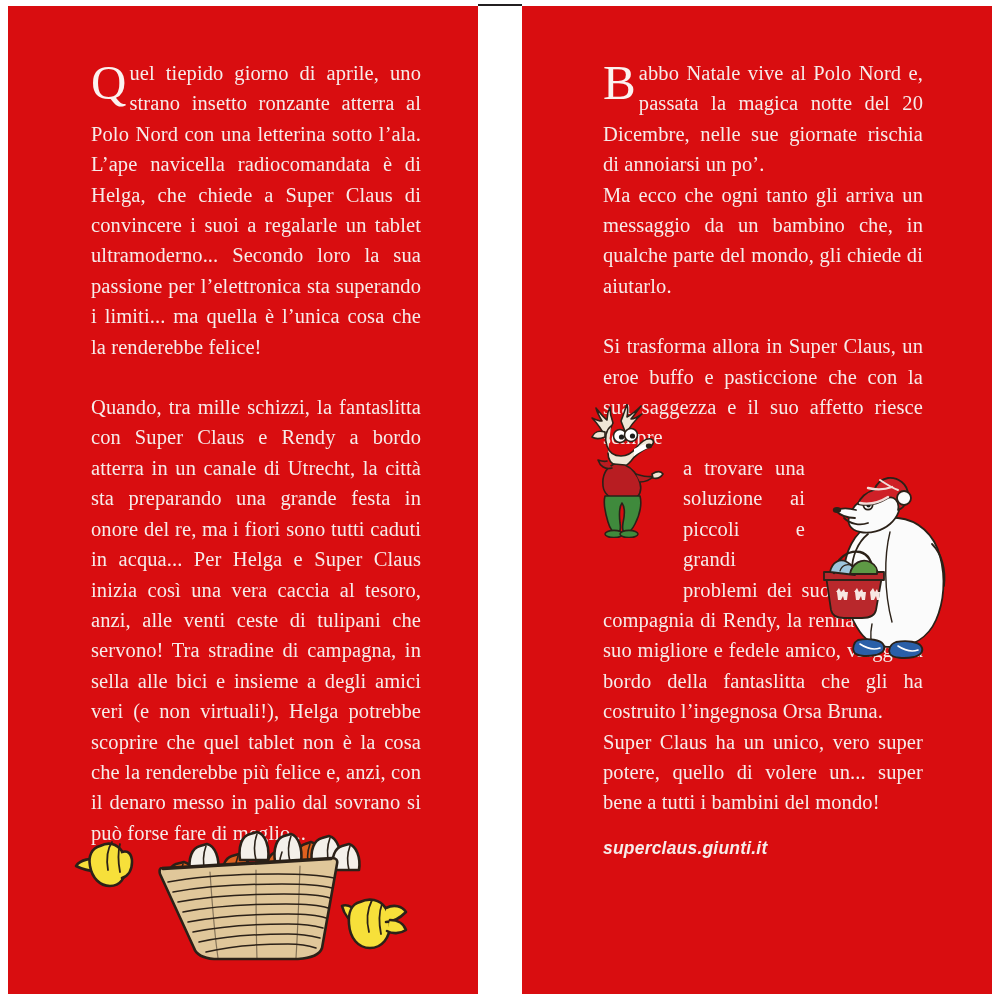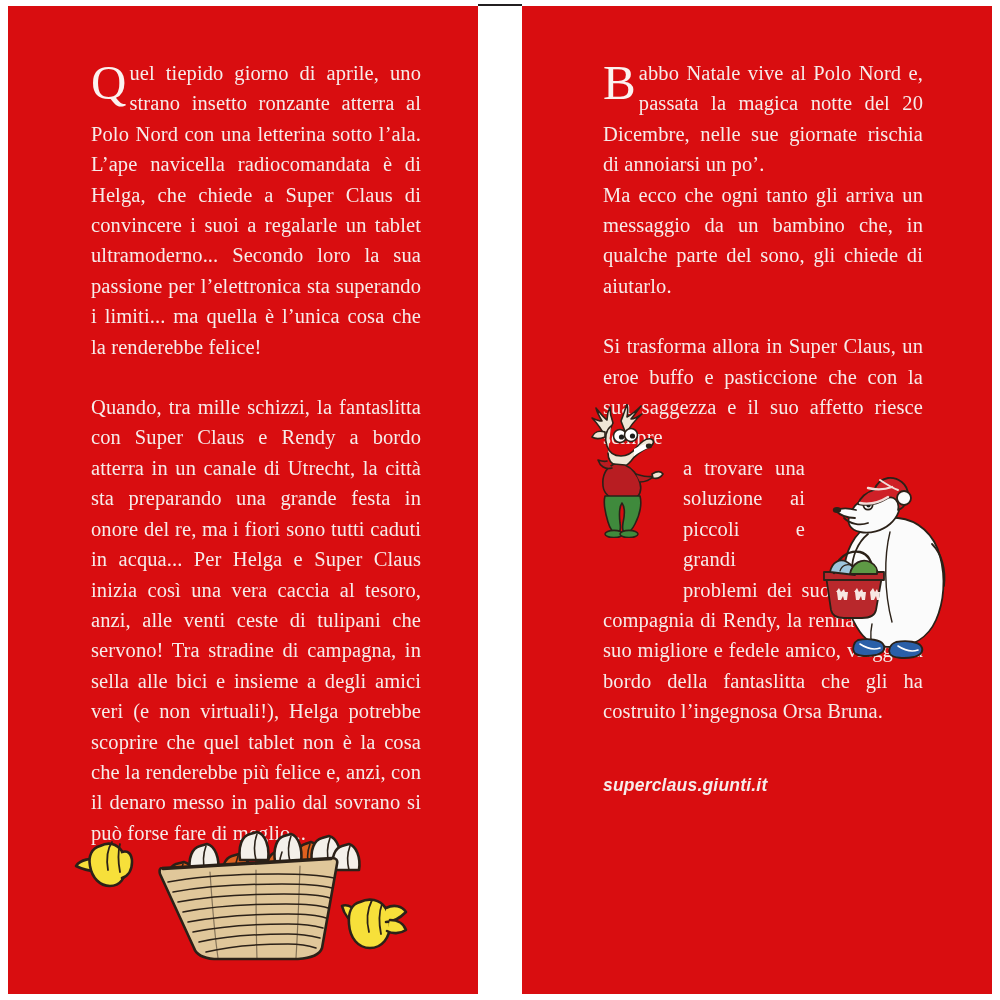--- a/index.html
+++ b/index.html
@@ -89,21 +89,21 @@
   }
   .centered-lines {
     text-align: center;
   }
 
   .url {
     font-style: italic;
     font-size: 17.5px;
     color: #f6ecea;
     letter-spacing: .2px;
-    margin-top: 48px;
+    margin-top: 20px;
     font-family: "Liberation Sans", sans-serif;
     font-weight: 600;
   }
 
   
   .art { position: absolute; }
   .art-deer   { left: 578px; top: 404px;  width: 86px;  height: 134px; }
   .art-bear   { left: 820px; top: 472px;  width: 142px; height: 188px; }
   .art-basket { left: 60px;  top: 812px;  width: 372px; height: 160px; }
 
@@ -122,30 +122,31 @@
 
     <p><span class="dropcap">Q</span><span>uel tiepido giorno di aprile, uno strano insetto ronzante atterra al Polo Nord con una letterina sotto l’ala. L’ape navicella radiocomandata è di Helga, che chiede a Super Claus di convincere i suoi a regalarle un tablet ultramoderno... Secondo loro la sua passione per l’elettronica sta superando i limiti... ma quella è l’unica cosa che la renderebbe felice!</span></p>
 
     <p class="spaced last-left">Quando, tra mille schizzi, la fantaslitta con Super Claus e Rendy a bordo atterra in un canale di Utrecht, la città sta preparando una grande festa in onore del re, ma i fiori sono tutti caduti in acqua... Per Helga e Super Claus inizia così una vera caccia al tesoro, anzi, alle venti ceste di tulipani che servono! Tra stradine di campagna, in sella alle bici e insieme a degli amici veri (e non virtuali!), Helga potrebbe scoprire che quel tablet non è la cosa che la renderebbe più felice e, anzi, con il denaro messo in palio dal sovrano si può forse fare di meglio...</p>
   </div>
 
   <div class="col right-col">
 
     <p><span class="dropcap">B</span><span>abbo Natale vive al Polo Nord e, passata la magica notte del 20 Dicembre, nelle sue giornate rischia di annoiarsi un po’.</span></p>
 
-    <p class="last-left">Ma ecco che ogni tanto gli arriva un messaggio da un bambino che, in qualche parte del sono, gli chiede di aiutarlo.</p>
+    <p class="last-left">Ma ecco che ogni tanto gli arriva un messaggio da un bambino che, in qualche parte del mondo, gli chiede di aiutarlo.</p>
 
     <p class="spaced last-left">Si trasforma allora in Super Claus, un eroe buffo e pasticcione che con la sua saggezza e il suo affetto riesce sempre</p>
 
     <div class="wrap-block">
       <div class="float-deer"></div>
       <div class="float-bear"></div>
       <p class="centered-lines">a trovare una soluzione ai piccoli e grandi problemi dei suoi amici. In compagnia di Rendy, la renna che è il suo migliore e fedele amico, viaggia a bordo della fantaslitta che gli ha costruito l’ingegnosa Orsa Bruna.</p>
     </div>
 
+    <p class="spaced last-left">Super Claus ha un unico, vero super potere, quello di volere un... super bene a tutti i bambini del mondo!</p>
 
     <div class="url">superclaus.giunti.it</div>
   </div>
 
   <div class="art art-deer">
     <svg viewBox="0 0 86 134" xmlns="http://www.w3.org/2000/svg">
       <g stroke="#2b2118" stroke-width="1.6" stroke-linejoin="round" stroke-linecap="round">
 
         <g fill="#efe6d6">
           <path d="M28 34 C24 26 20 20 14 14 C18 16 21 17 24 17 C21 12 19 8 18 4 C22 9 25 13 29 16 C29 11 30 7 32 3 C32 9 33 14 35 19 Z"></path>

